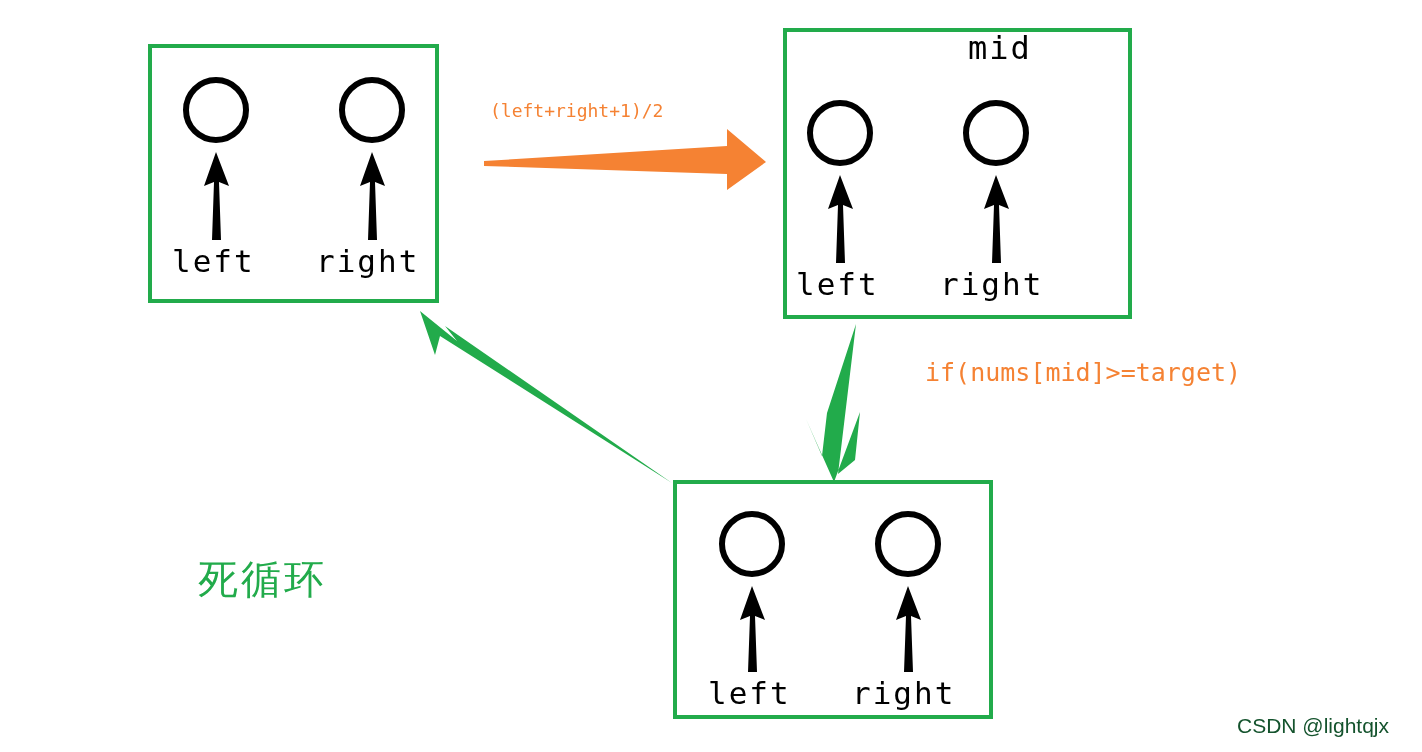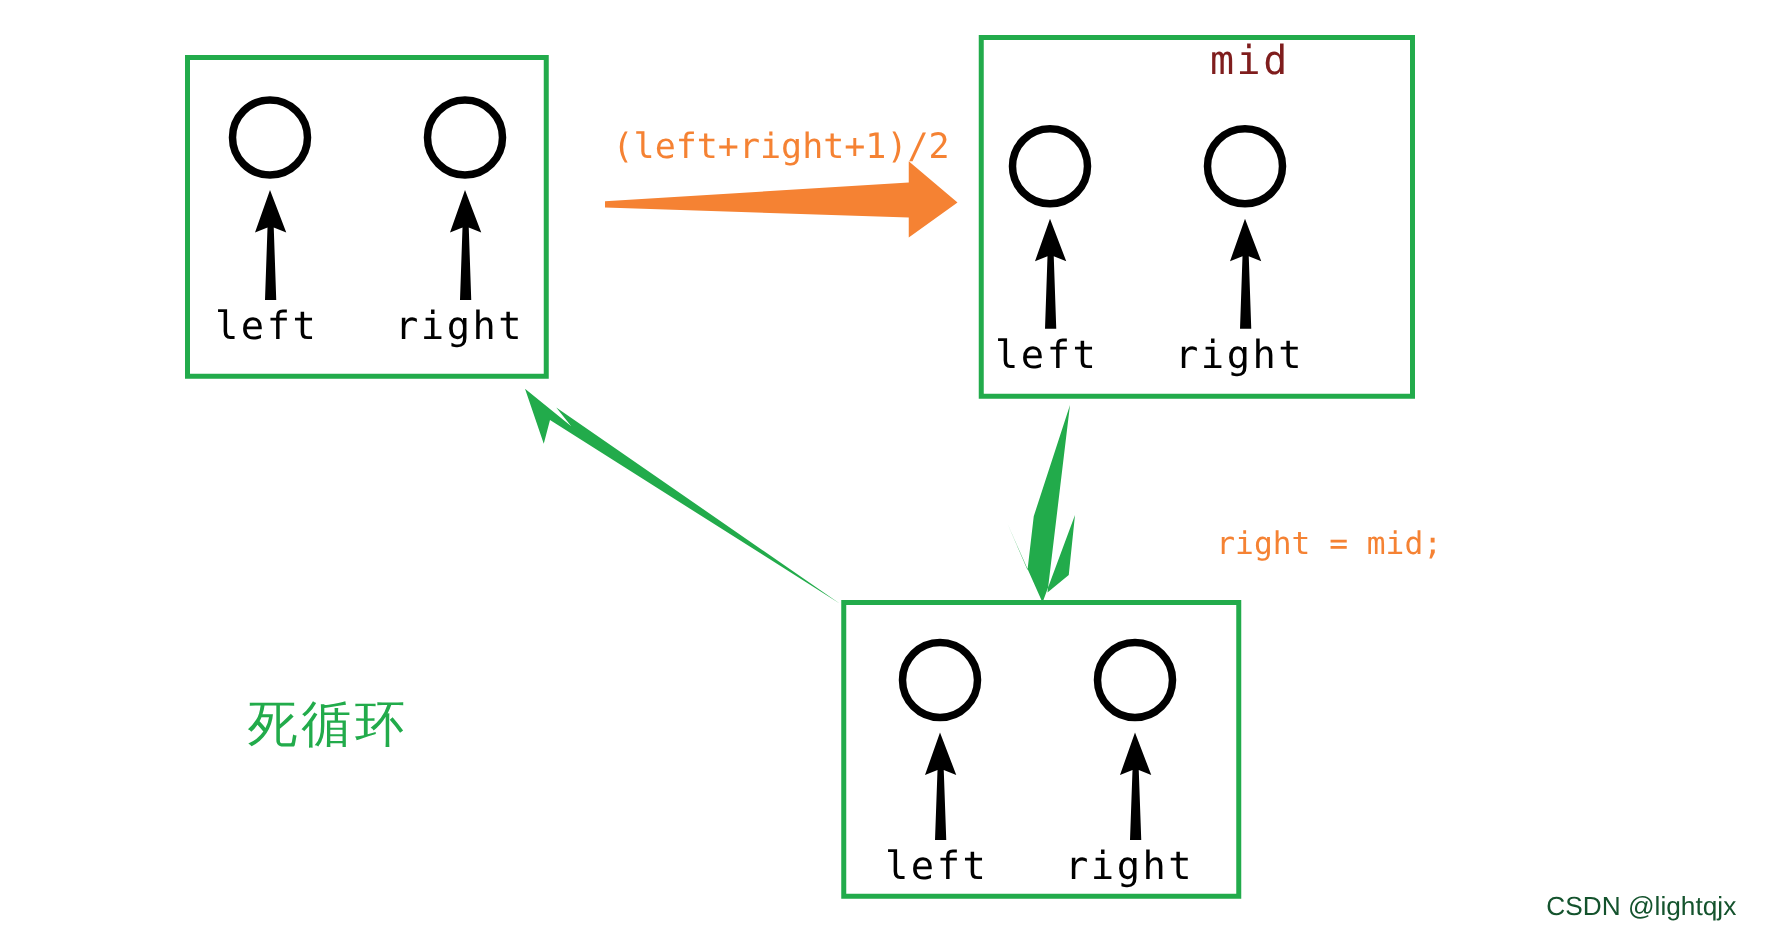--- a/index.html
+++ b/index.html
@@ -35,36 +35,36 @@
     font-family: "DejaVu Sans Mono", monospace;
     font-size: 31px;
     color: #000000;
     letter-spacing: 2px;
     white-space: nowrap;
   }
   .mid-label {
     position: absolute;
     font-family: "DejaVu Sans Mono", monospace;
     font-size: 32px;
-    color: #7f1d1d;
+    color: #000000;
     letter-spacing: 2px;
     white-space: nowrap;
   }
   .code-label {
     position: absolute;
     font-family: "DejaVu Sans Mono", monospace;
     font-size: 25px;
     color: #f58233;
     letter-spacing: 0px;
     white-space: nowrap;
   }
   .formula-label {
     position: absolute;
     font-family: "DejaVu Sans Mono", monospace;
-    font-size: 28px;
+    font-size: 18px;
     color: #f58233;
     letter-spacing: 0px;
     white-space: nowrap;
   }
   .cn-label {
     position: absolute;
     font-family: "DejaVu Sans", sans-serif;
     font-size: 40px;
     color: #22ab4b;
     letter-spacing: 3px;
@@ -117,18 +117,18 @@
   <div class="ptr-label" style="left:316px; top:243px;">right</div>
 
   <div class="mid-label" style="left:968px; top:29px;">mid</div>
   <div class="ptr-label" style="left:796px; top:266px;">left</div>
   <div class="ptr-label" style="left:940px; top:266px;">right</div>
 
   <div class="ptr-label" style="left:708px; top:675px;">left</div>
   <div class="ptr-label" style="left:852px; top:675px;">right</div>
 
   <div class="formula-label" style="left:490px; top:100px;">(left+right+1)/2</div>
-  <div class="code-label" style="left:973px; top:420px;">right = mid;</div>
+  <div class="code-label" style="left:925px; top:358px;">if(nums[mid]&gt;=target)</div>
   <div class="cn-label" style="left:198px; top:508px;">死循环</div>
 
   <div class="watermark" style="left:1237px; top:714px;">CSDN @lightqjx</div>
 
 </div>
 
 </body></html>

